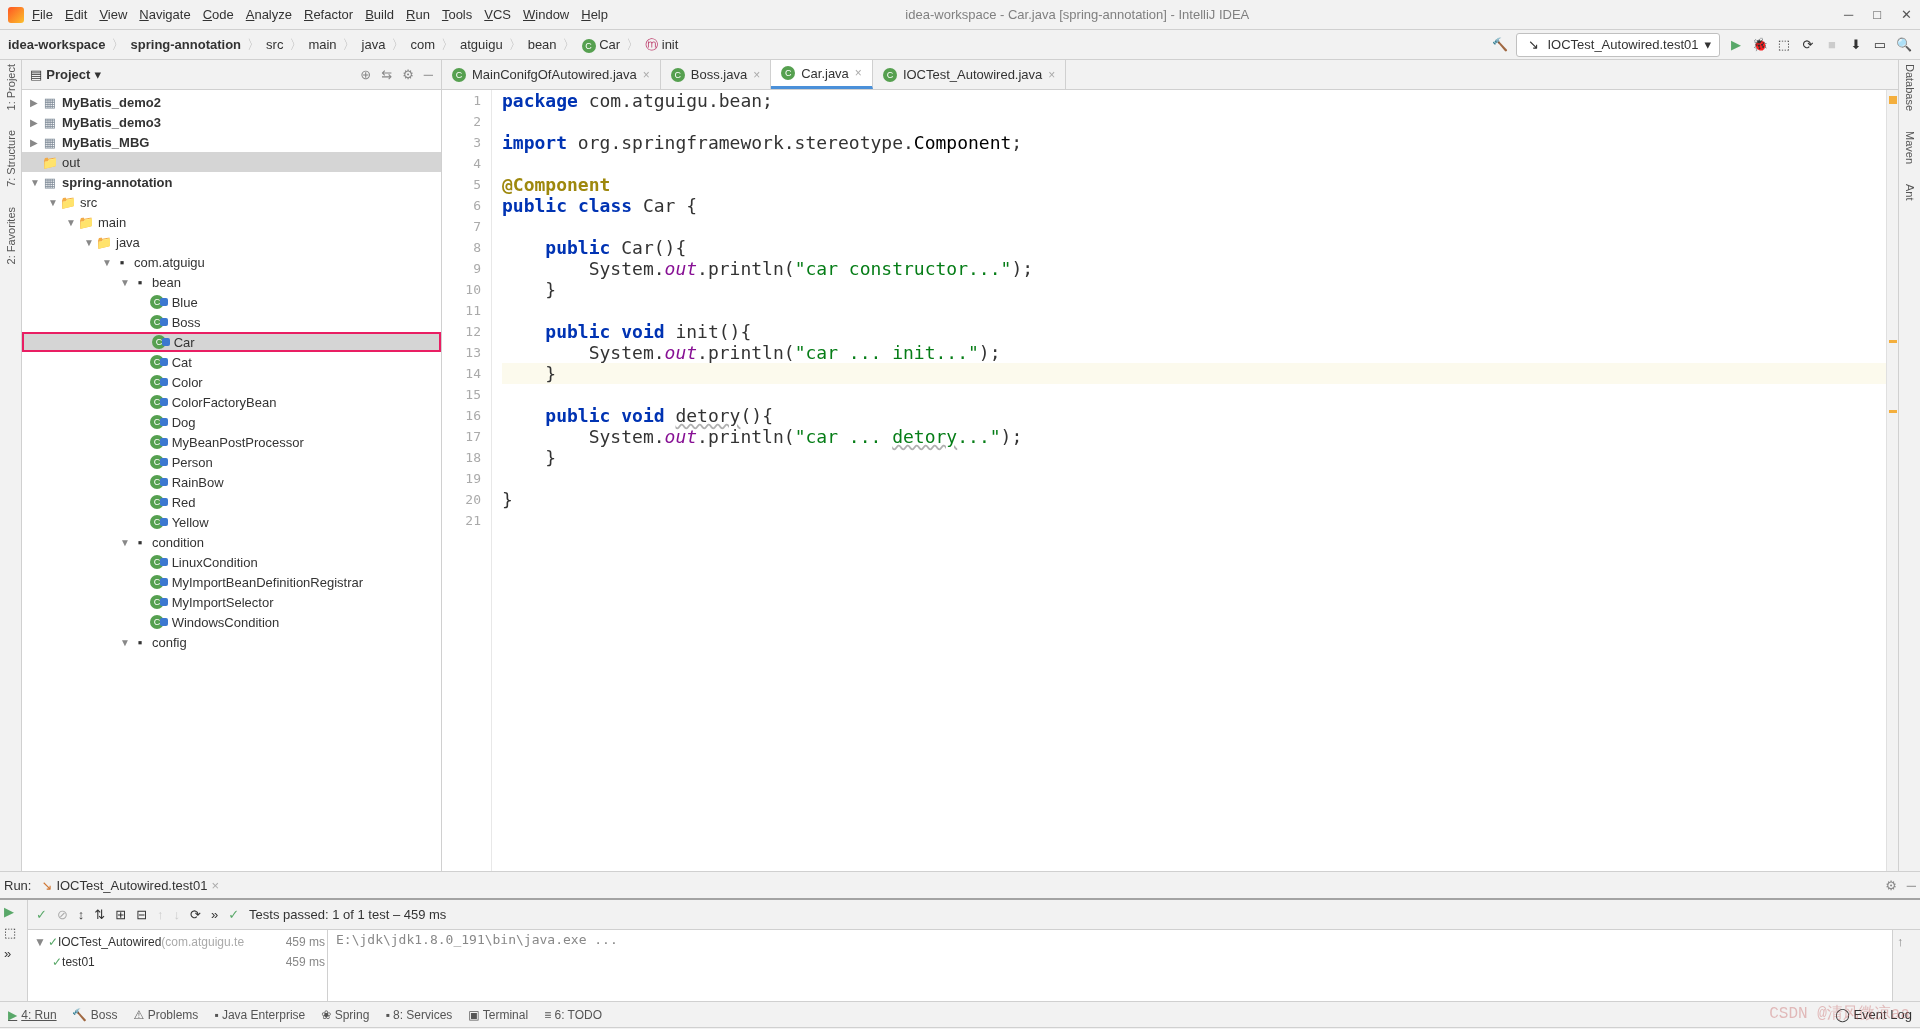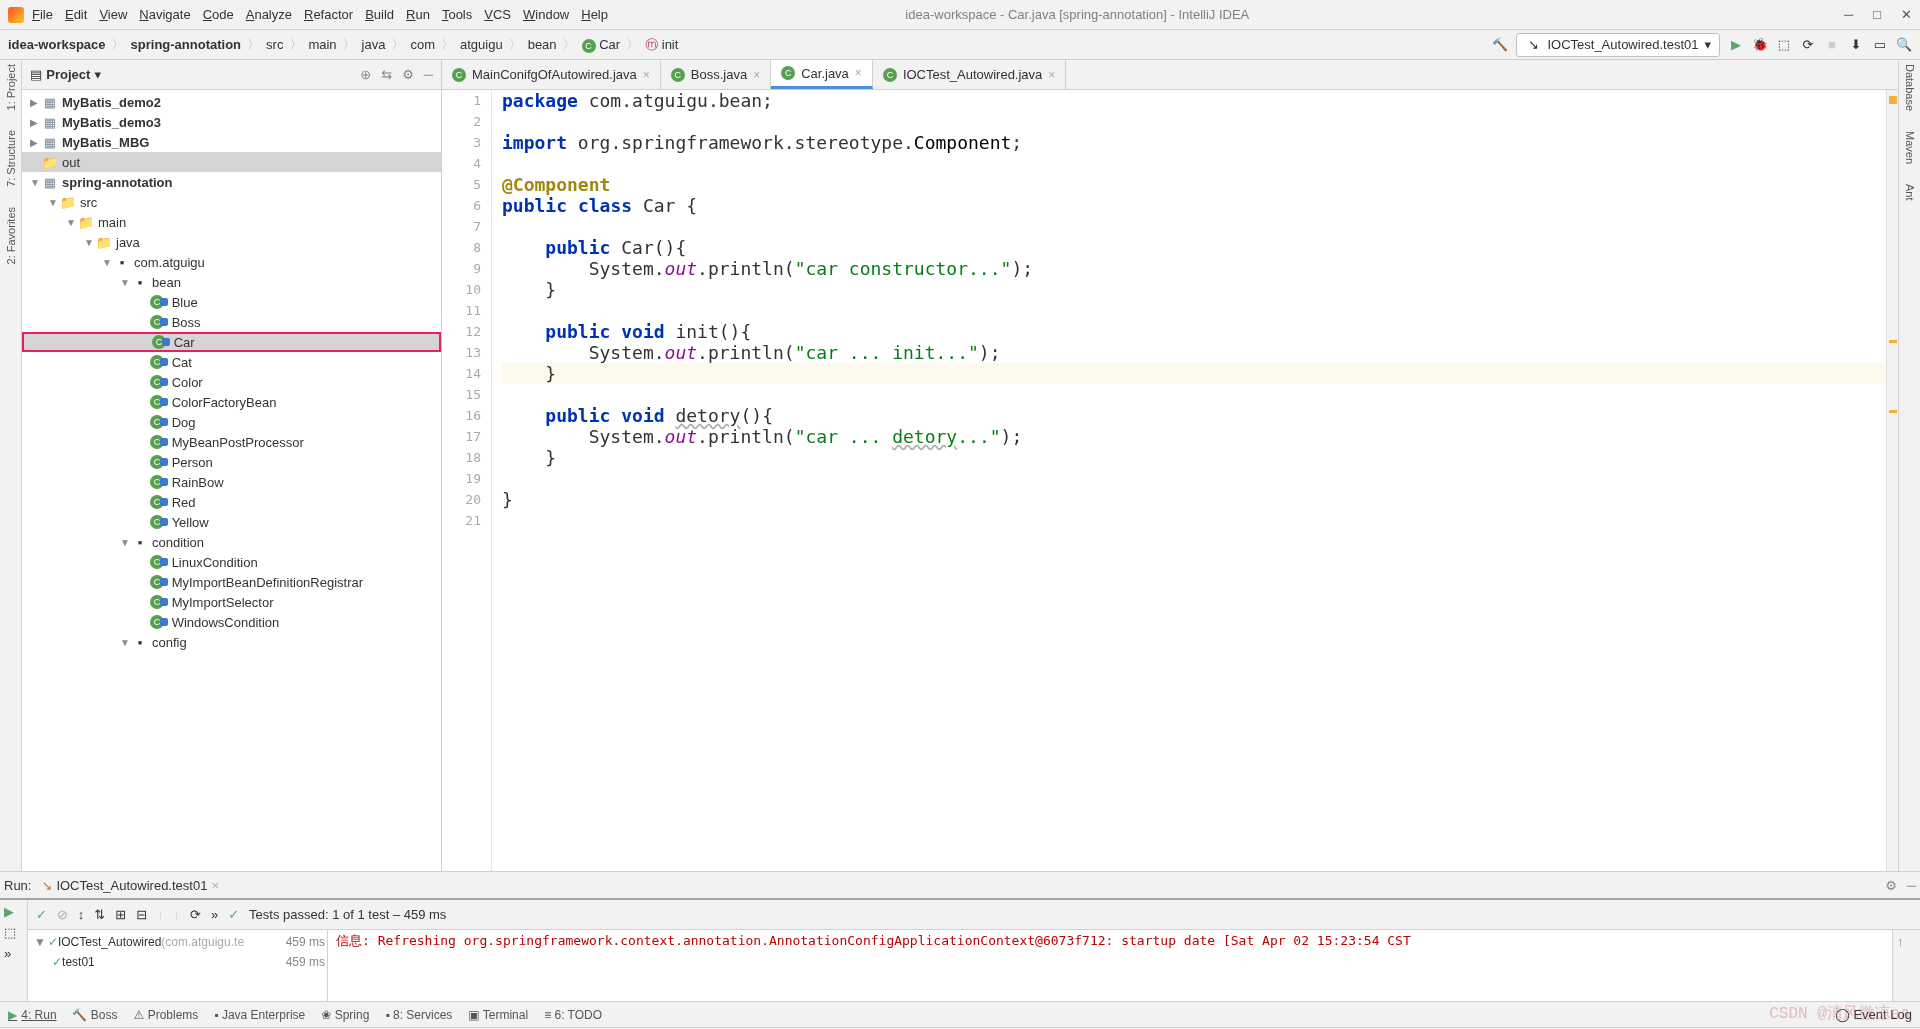--- a/index.html
+++ b/index.html
@@ -375,21 +375,21 @@
               <span style="margin-left:auto;color:#888;">459 ms</span>
             </div>
             <div class="run-tree-node" style="padding-left: 20px;">
               <span style="color:#888;margin-right:2px;"></span>
               <span class="checkmark-green">✓</span> 
               <span>test01</span>
               <span style="margin-left:auto;color:#888;">459 ms</span>
             </div>
           </div>
         <div class="run-console" id="run-console">
-            <div class="red">信息: Refreshing org.springframework.context.annotation.AnnotationConfigApplicationContext@6073f712: startup date [Sat Apr 02 15:23:54 CST</div>
+            <div class="gray">E:\jdk\jdk1.8.0_191\bin\java.exe ...</div>
           </div>
         <div class="run-right-tools">
           <div style="padding:4px;color:#888;">↑</div>
         </div>
       </div>
     </div>
   </div>
 </div>
 
 <div class="bottom-bar" id="bottom-bar">

